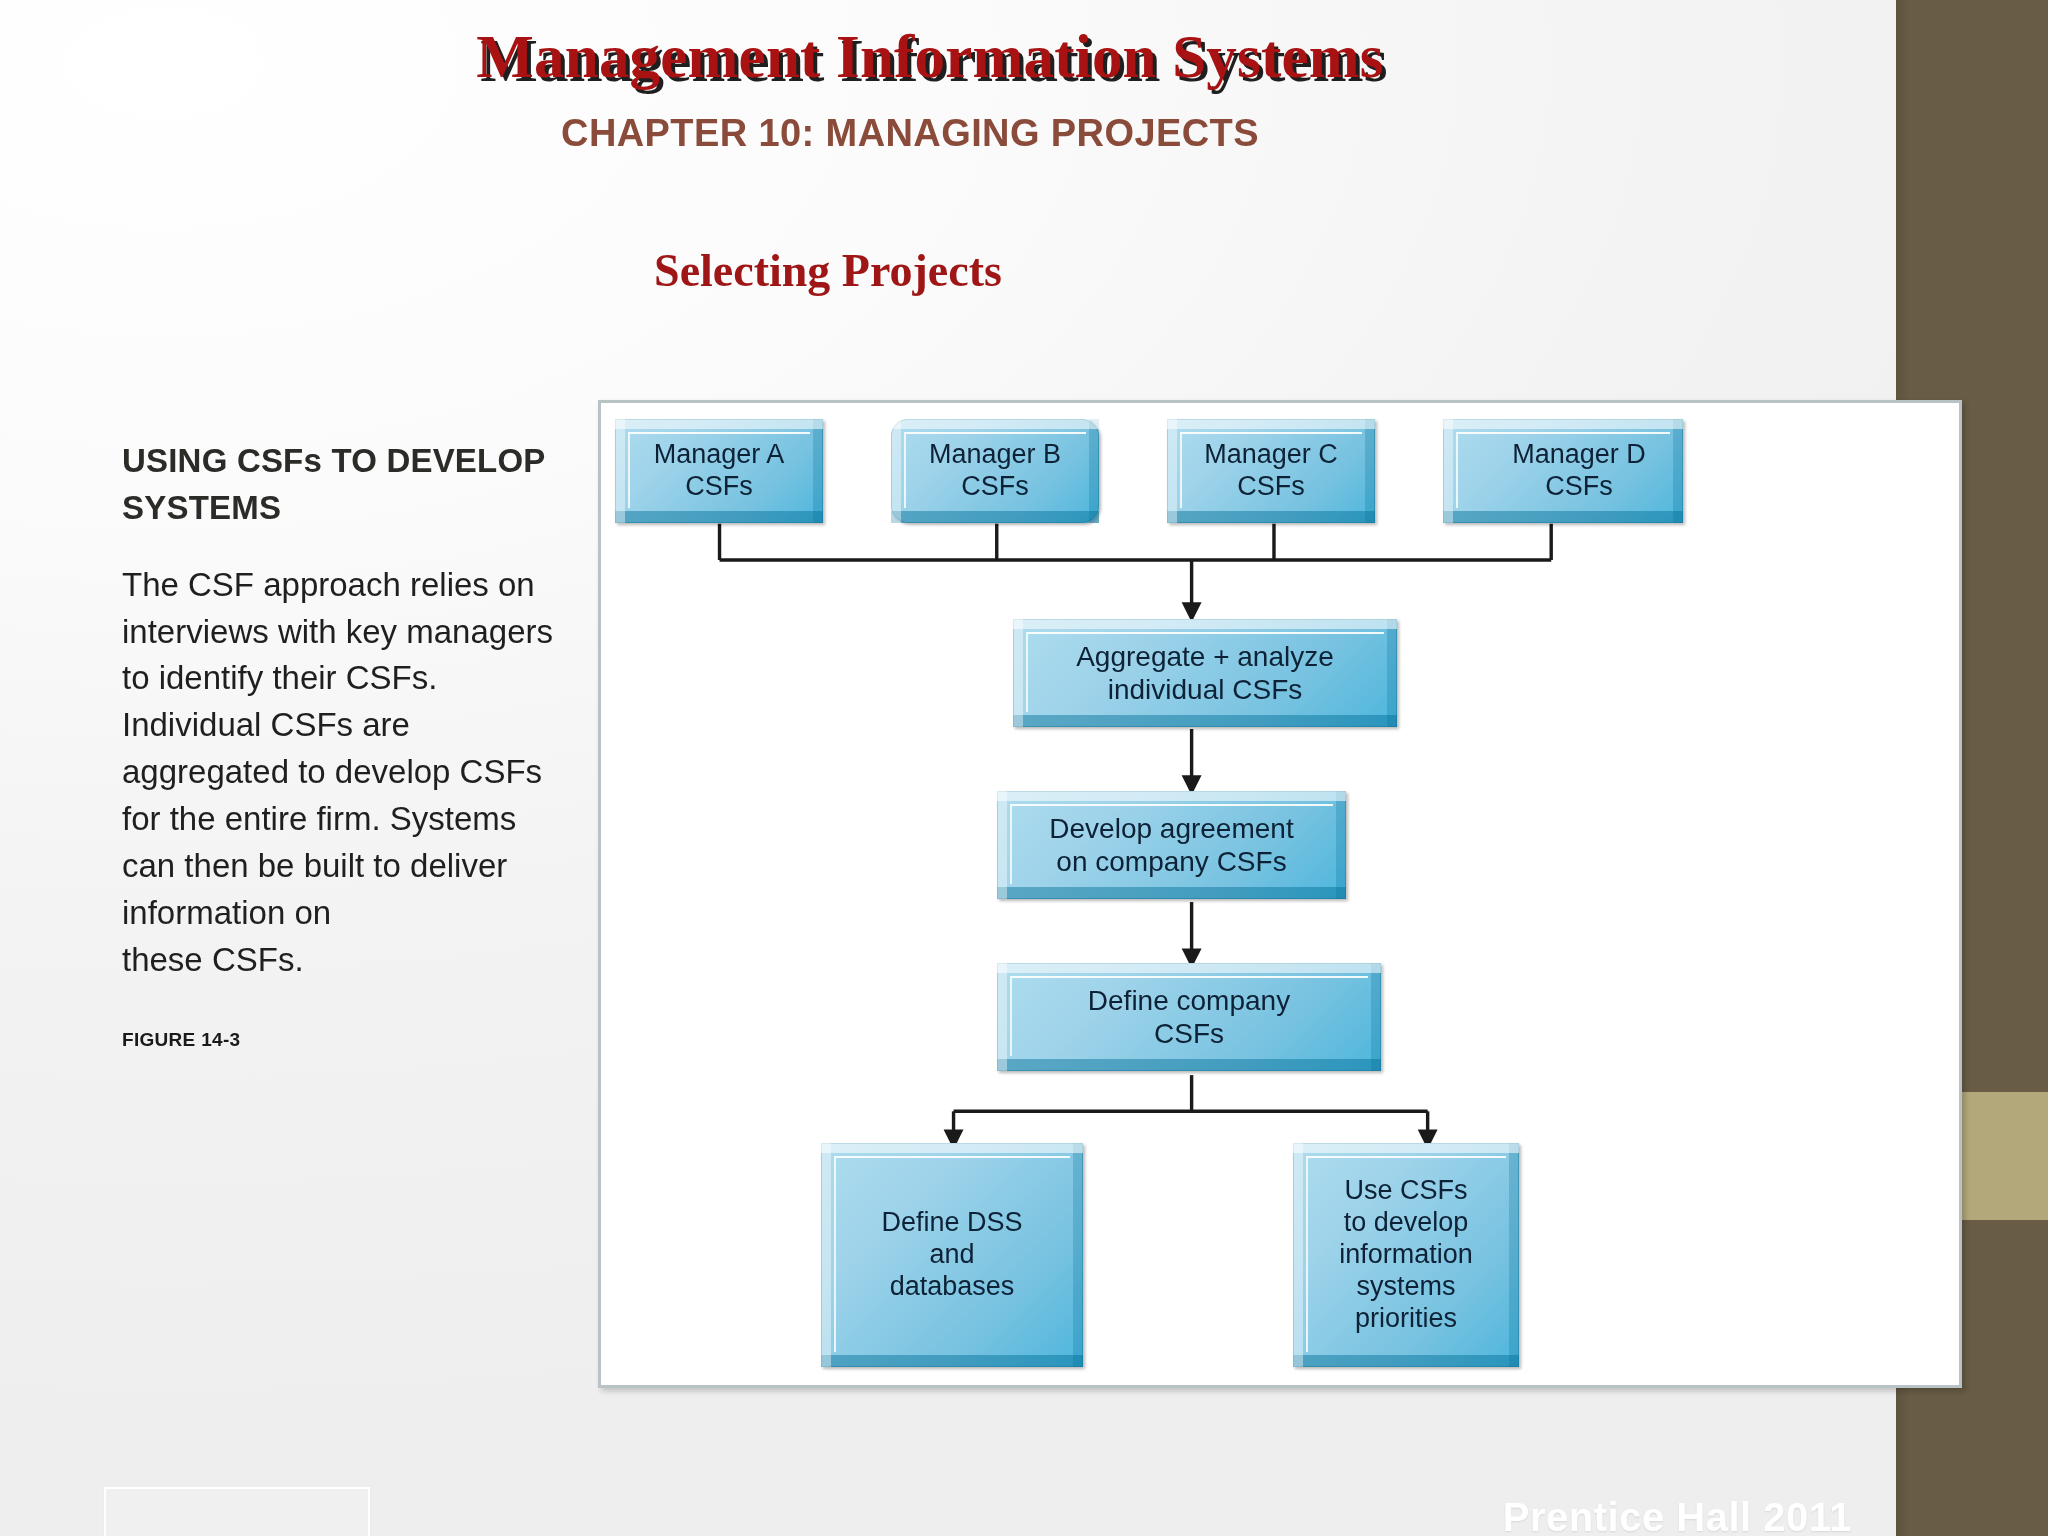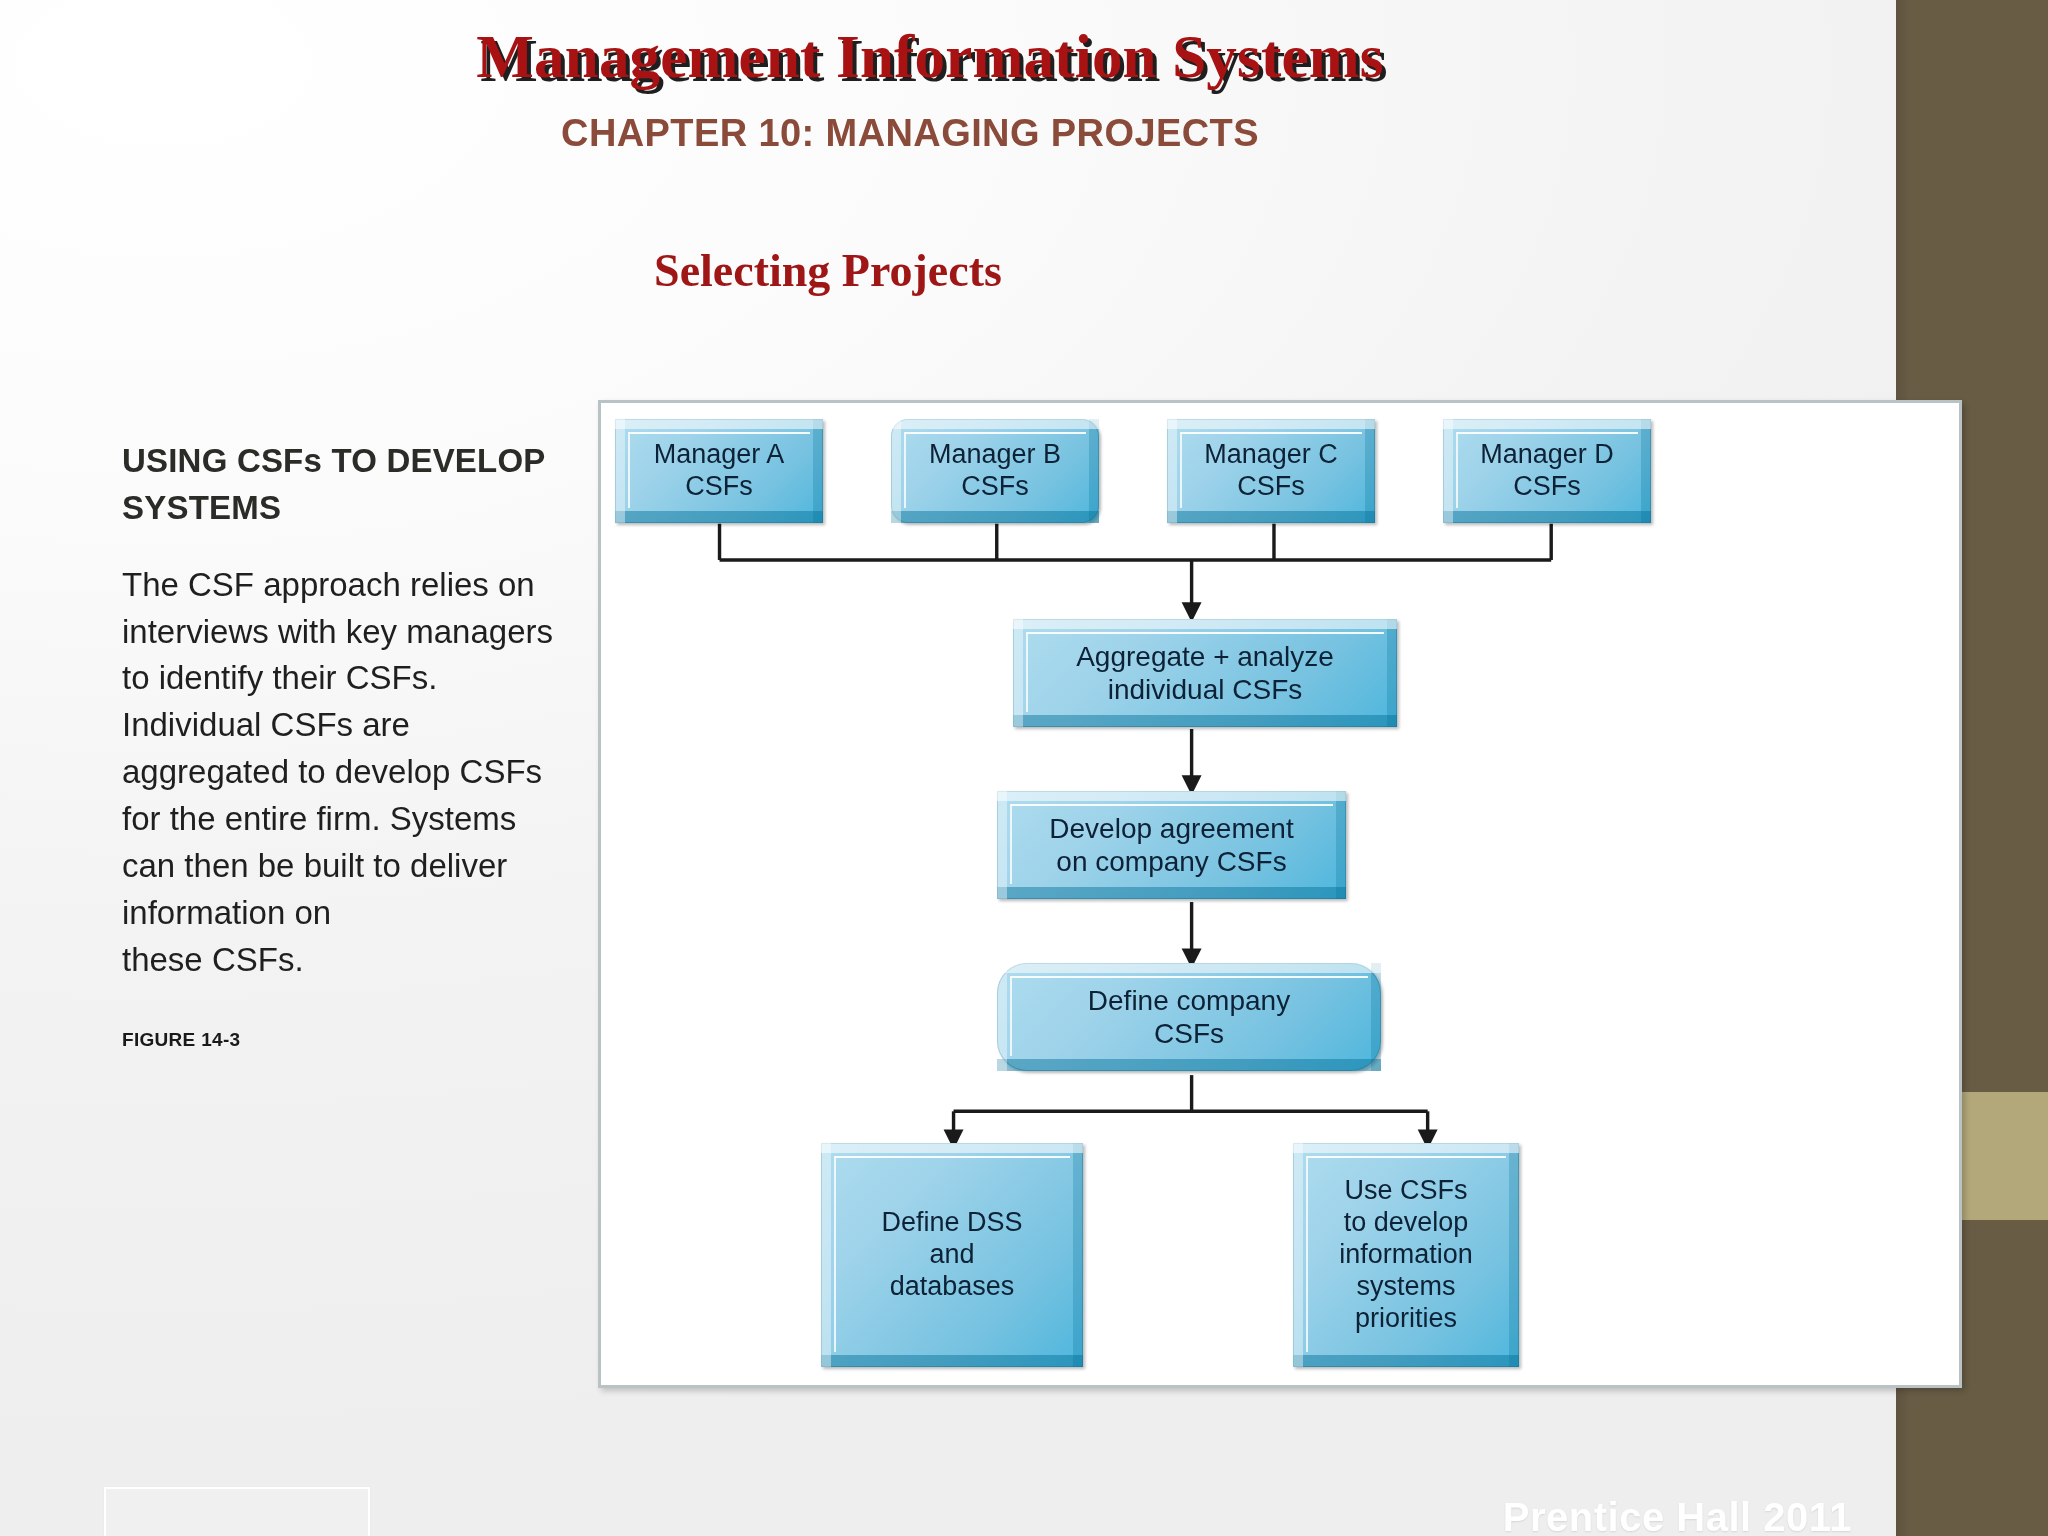--- a/index.html
+++ b/index.html
@@ -189,33 +189,33 @@
 CSFs</div>
         </div>
         <div class="node small" style="left: 290px; top: 16px; width: 208px; height: 104px; border-radius: 17px;">
           <div class="label">Manager B
 CSFs</div>
         </div>
         <div class="node small" style="left: 566px; top: 16px; width: 208px; height: 104px;">
           <div class="label">Manager C
 CSFs</div>
         </div>
-        <div class="node small" style="left: 842px; top: 16px; width: 208px; height: 104px;">
+        <div class="node small" style="left: 842px; top: 16px; width: 208px; height: 104px; padding-left: 32px;">
           <div class="label">Manager D
 CSFs</div>
         </div>
         <div class="node" style="left: 412px; top: 216px; width: 384px; height: 108px;">
           <div class="label">Aggregate + analyze
 individual CSFs</div>
         </div>
         <div class="node" style="left: 396px; top: 388px; width: 349px; height: 108px;">
           <div class="label">Develop agreement
 on company CSFs</div>
         </div>
-        <div class="node" style="left: 396px; top: 560px; width: 384px; height: 108px; border-radius: 30px;">
+        <div class="node" style="left: 396px; top: 560px; width: 384px; height: 108px;">
           <div class="label">Define company
 CSFs</div>
         </div>
         <div class="node small" style="left: 220px; top: 740px; width: 262px; height: 224px;">
           <div class="label">Define DSS
 and
 databases</div>
         </div>
         <div class="node small" style="left: 692px; top: 740px; width: 226px; height: 224px;">
           <div class="label">Use CSFs

